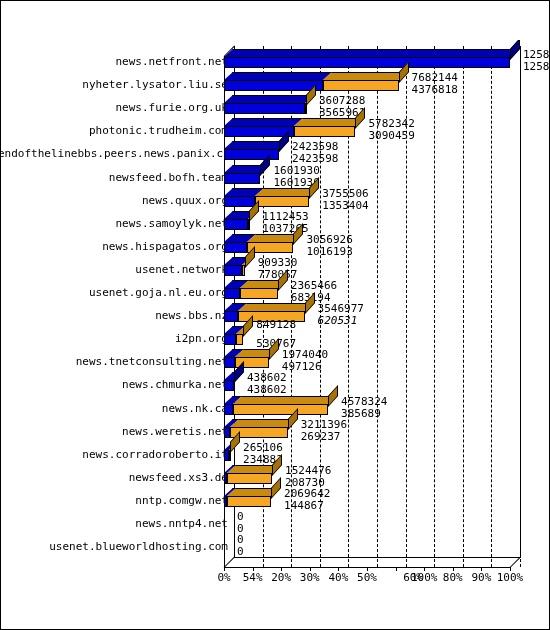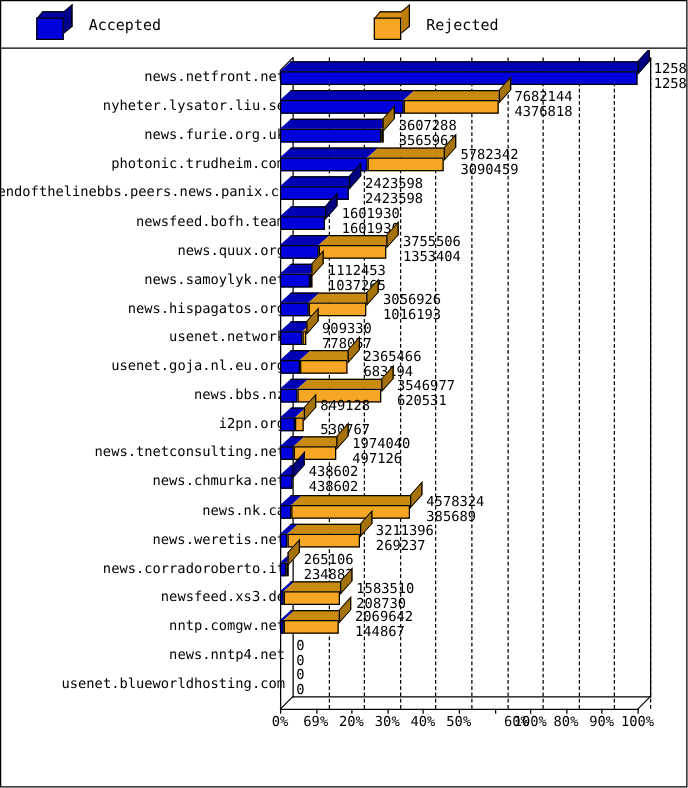--- a/index.html
+++ b/index.html
@@ -136,38 +136,20 @@
     width:548px; text-align:center;
     font-size:12px; font-weight:bold; color:#000;
     letter-spacing:0.5px;
   }
 </style>
 </head>
 <body>
 
 <div id="root">
 
-  <div id="legend">
-    <div class="legend-entry e0">
-      <span class="cube">
-        <span class="top" style="background:#0000a8"></span>
-        <span class="side" style="background:#000088"></span>
-        <span class="face" style="background:#0000dd"></span>
-      </span>
-      <span class="legend-label">Accepted</span>
-    </div>
-    <div class="legend-entry e1">
-      <span class="cube">
-        <span class="top" style="background:#d98f12"></span>
-        <span class="side" style="background:#c07d08"></span>
-        <span class="face" style="background:#f5a623"></span>
-      </span>
-      <span class="legend-label">Rejected</span>
-    </div>
-  </div>
 
   <div id="plot">
     <div id="labels">
         <div class="cat-label" style="top: 16px;">news.netfront.net</div>
         <div class="cat-label" style="top: 39.1px;">nyheter.lysator.liu.se</div>
         <div class="cat-label" style="top: 62.2px;">news.furie.org.uk</div>
         <div class="cat-label" style="top: 85.3px;">photonic.trudheim.com</div>
         <div class="cat-label" style="top: 108.4px;">endofthelinebbs.peers.news.panix.com</div>
         <div class="cat-label" style="top: 131.5px;">newsfeed.bofh.team</div>
         <div class="cat-label" style="top: 154.6px;">news.quux.org</div>
@@ -344,21 +326,21 @@
             <div class="top" style="background: rgb(0, 0, 180);"></div>
             <div class="front" style="background: rgb(0, 0, 221);"></div>
           </div>
           <div class="seg last" style="left: 14.0998px; width: 66.5236px;">
             <div class="top" style="background: rgb(201, 138, 16);"></div>
             <div class="cap" style="background: rgb(165, 114, 10); left: 66.5236px;"></div>
             <div class="front" style="background: rgb(245, 166, 35);"></div>
           </div>
         </div>
         <div class="val" style="left: 316.623px; top: 263.1px;">3546977</div>
-        <div class="val" style="left: 316.623px; top: 275.1px;">620531</div>
+        <div class="val" style="left: 316.623px; top: 275.1px; font-style: italic;">620531</div>
         <div class="bar" style="left: 223px; top: 294.2px; width: 19.305px;">
           <div class="seg" style="left: 0px; width: 12.0692px;">
             <div class="top" style="background: rgb(0, 0, 180);"></div>
             <div class="front" style="background: rgb(0, 0, 221);"></div>
           </div>
           <div class="seg last" style="left: 12.0692px; width: 7.2358px;">
             <div class="top" style="background: rgb(201, 138, 16);"></div>
             <div class="cap" style="background: rgb(165, 114, 10); left: 7.2358px;"></div>
             <div class="front" style="background: rgb(245, 166, 35);"></div>
           </div>
@@ -430,21 +412,21 @@
           <div class="seg" style="left: 0px; width: 3.289px;">
             <div class="top" style="background: rgb(0, 0, 180);"></div>
             <div class="front" style="background: rgb(0, 0, 221);"></div>
           </div>
           <div class="seg last" style="left: 3.289px; width: 44.7876px;">
             <div class="top" style="background: rgb(201, 138, 16);"></div>
             <div class="cap" style="background: rgb(165, 114, 10); left: 44.7876px;"></div>
             <div class="front" style="background: rgb(245, 166, 35);"></div>
           </div>
         </div>
-        <div class="val" style="left: 284.077px; top: 424.8px;">1583510</div>
+        <div class="val" style="left: 284.077px; top: 424.8px;">1524476</div>
         <div class="val" style="left: 284.077px; top: 436.8px;">208730</div>
         <div class="bar" style="left: 223px; top: 455.9px; width: 47.047px;">
           <div class="seg" style="left: 0px; width: 3.289px;">
             <div class="top" style="background: rgb(0, 0, 180);"></div>
             <div class="front" style="background: rgb(0, 0, 221);"></div>
           </div>
           <div class="seg last" style="left: 3.289px; width: 43.758px;">
             <div class="top" style="background: rgb(201, 138, 16);"></div>
             <div class="cap" style="background: rgb(165, 114, 10); left: 43.758px;"></div>
             <div class="front" style="background: rgb(245, 166, 35);"></div>
@@ -456,21 +438,21 @@
         <div class="val" style="left: 236px; top: 471px;">0</div>
         <div class="val" style="left: 236px; top: 483px;">0</div>
         <div class="bar" style="left: 223px; top: 502.1px; width: 1px;"></div>
         <div class="val" style="left: 236px; top: 494.1px;">0</div>
         <div class="val" style="left: 236px; top: 506.1px;">0</div>
       </div>
     <div id="ticks">
         <div class="tick-mark" style="left: 223px; top: 527px;"></div>
         <div class="tick-label" style="left: 223px;">0%</div>
         <div class="tick-mark" style="left: 251.6px; top: 527px;"></div>
-        <div class="tick-label" style="left: 251.6px;">69%</div>
+        <div class="tick-label" style="left: 251.6px;">54%</div>
         <div class="tick-mark" style="left: 280.2px; top: 527px;"></div>
         <div class="tick-label" style="left: 280.2px;">20%</div>
         <div class="tick-mark" style="left: 308.8px; top: 527px;"></div>
         <div class="tick-label" style="left: 308.8px;">30%</div>
         <div class="tick-mark" style="left: 337.4px; top: 527px;"></div>
         <div class="tick-label" style="left: 337.4px;">40%</div>
         <div class="tick-mark" style="left: 366px; top: 527px;"></div>
         <div class="tick-label" style="left: 366px;">50%</div>
         <div class="tick-mark" style="left: 394.6px; top: 527px;"></div>
         <div class="tick-label" style="left: 402px; text-align: right;">60%</div>

